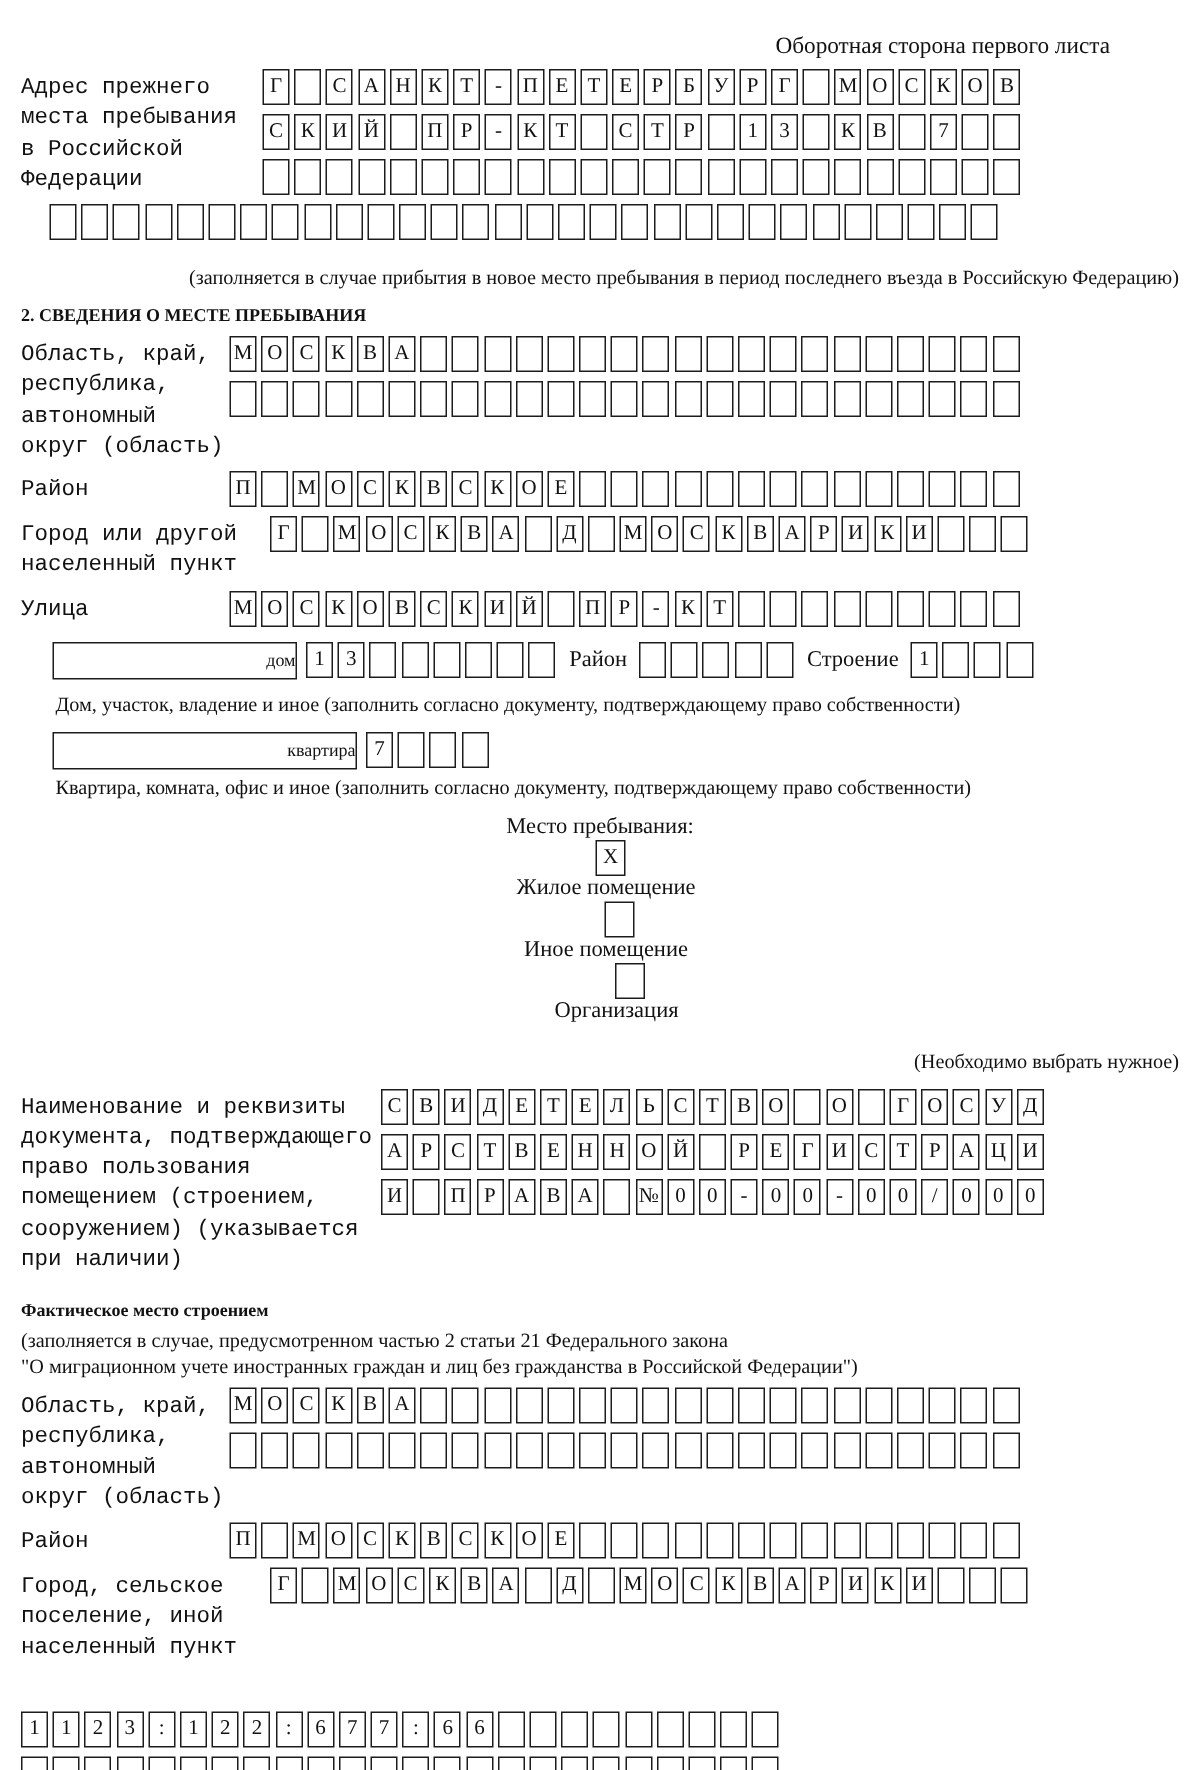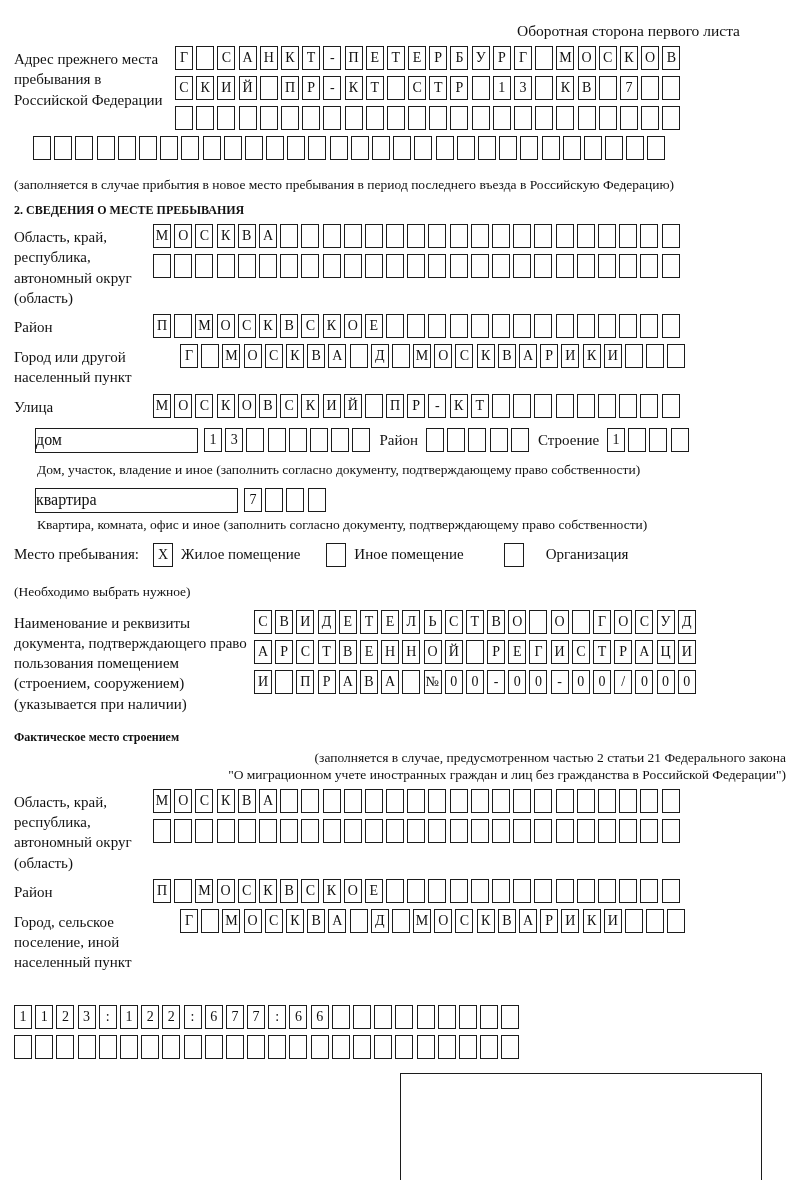--- a/index.html
+++ b/index.html
@@ -3,47 +3,47 @@
 <meta charset="utf-8">
 <style>
   * { margin:0; padding:0; box-sizing:border-box; }
   html,body { background:#fff; }
   body { width:800px; min-height:1180px; font-family:"Liberation Serif","DejaVu Serif",serif; color:#111; }
   .page { width:800px; min-height:1180px; padding:14px 14px 10px 14px; }
 
   .page-header { text-align:right; padding-right:46px; font-size:15.5px; margin-top:8px; }
 
   .frow { display:flex; align-items:flex-start; margin-top:6px; }
-  .lbl { font-size:15px; line-height:1.35; flex:none; padding-top:3px; }
+  .lbl { font-size:15px; line-height:1.35; flex:none; padding-top:3px;font-family:Liberation Mono, monospace; }
   .cellcol { flex:none; }
   .cells { display:flex; flex-wrap:nowrap; margin-bottom:6px; }
   .cells:last-child { margin-bottom:0; }
   .cell { flex:none; width:18px; height:24px; border:1.5px solid #1c1c1c; margin-right:3.2px;
           font-size:14px; line-height:21px; text-align:center; background:#fff; }
 
   .w161 { width:161px; } .w139 { width:139px; } .w166 { width:166px; }
   .w240 { width:240px; } .w146 { width:146px; }
 
   .fullrow { margin-left:19px; margin-top:6px; }
-  .note-center { text-align:left; font-size:13.5px; margin-top:17px; }
+  .note-center { text-align:right; font-size:13.5px; margin-top:17px; }
   .sec-title { text-align:left; font-weight:bold; font-size:12px; margin-top:10px; }
 
   .houserow { display:flex; align-items:flex-start; margin-top:10px; margin-left:21px; }
-  .wbox { border:1.5px solid #1c1c1c; height:25px; line-height:22px; text-align:left;
-          font-size:16px; flex:none; margin-right:6px; }
+  .wbox { border:1.5px solid #1c1c1c; height:25px; line-height:22px; text-align:right;
+          font-size:12px; flex:none; margin-right:6px; }
   .wbox.dom { width:163px; } .wbox.kv { width:203px; }
   .inline-lbl { font-size:15px; line-height:25px; flex:none; margin:0 8px 0 6px; }
   .caption { font-size:13.5px; margin-top:4px; margin-left:21px; }
 
-  .stayrow { display:flex; align-items:center; margin-top:10px; font-size:15px; }
+  .stayrow { display:flex; align-items:center; margin-top:10px; font-size:15px;flex-direction:column; }
   .chk { flex:none; width:20px; height:24px; border:1.5px solid #1c1c1c; text-align:center;
          line-height:21px; font-size:14px; }
   .opt-label { margin-left:8px; }
 
-  .fact-note { text-align:right; font-size:13.5px; margin-top:5px; }
+  .fact-note { text-align:left; font-size:13.5px; margin-top:5px; }
 
   .stamp-wrap { margin-top:14px; }
   .stamp-box { margin-left:386px; width:362px; height:178px; border:1.5px solid #1c1c1c; }
 </style>
 </head>
 <body>
 
 <div class="page">
 
   <div class="page-header">Оборотная сторона первого листа</div>

